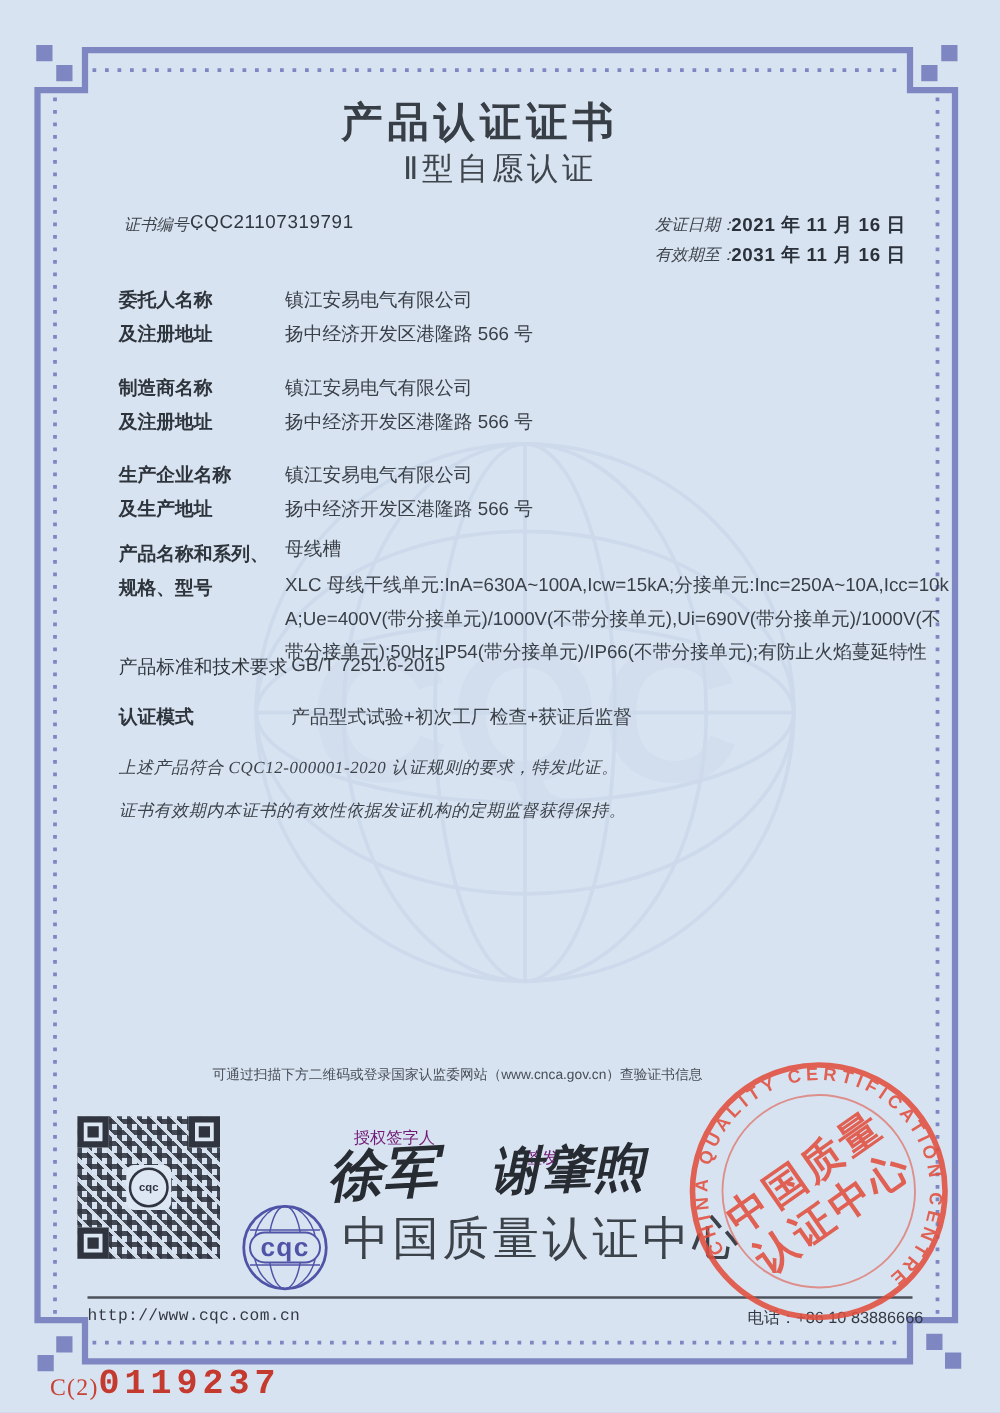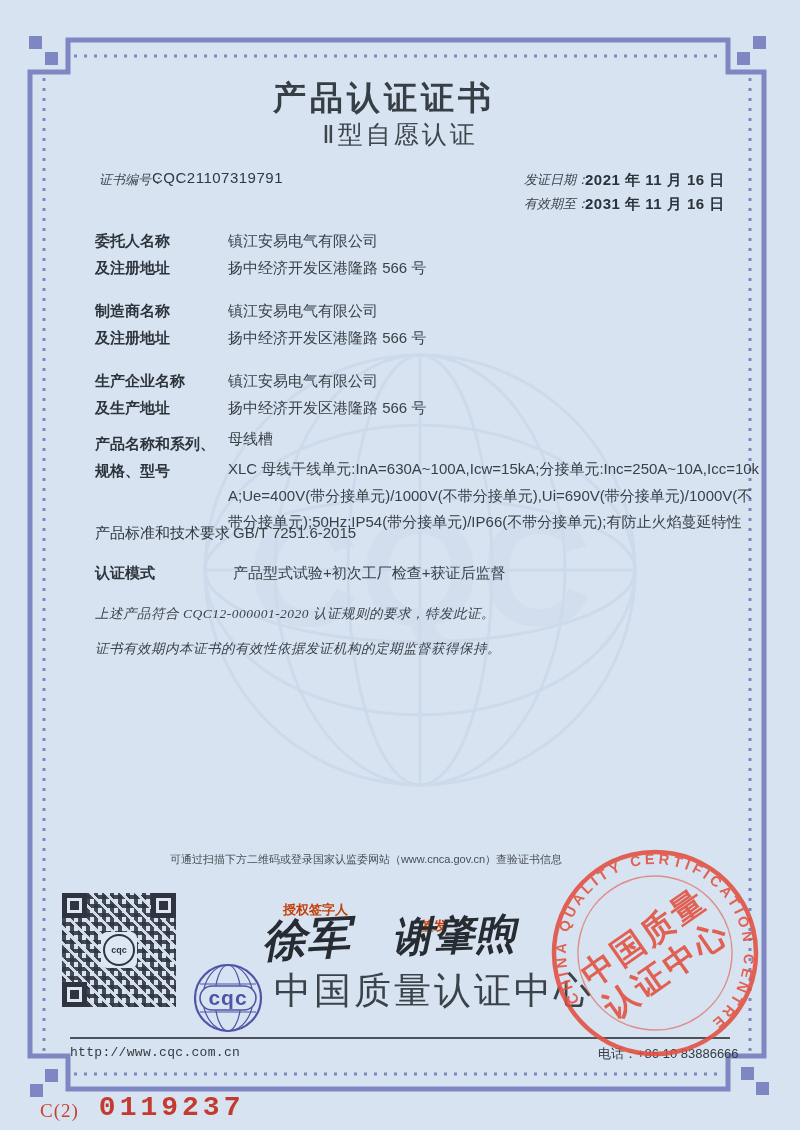--- a/index.html
+++ b/index.html
@@ -70,37 +70,37 @@
     position:absolute; left:39px; top:39px; width:36px; height:36px;
     background:#dde7f4; border-radius:6px; display:flex; align-items:center; justify-content:center;
   }
   .qr-center .ring{
     width:28px; height:28px; border:2px solid #2f343f; border-radius:50%;
     display:flex; align-items:center; justify-content:center;
     font-size:9px; font-weight:bold; color:#2f343f; font-family:var(--sans);
   }
 
   
-  .sign-label{font-size:13px; font-weight:700; color:#c2410c;}
+  .sign-label{font-size:13px; font-weight:400; color:#701a75;}
   .sl1{left:283px; top:901px;} .sl2{left:421px; top:897px;margin-top:20px;}
   .signature{
     font-family:var(--serif); font-style:italic; font-weight:bold; color:#272c33;
   }
   .sig1{left:262px; top:910px; font-size:44px; transform:rotate(-3deg);}
   .sig2{left:392px; top:908px; font-size:41px; transform:rotate(-2deg);}
 
   .org-name{left:274px; top:966px; font-size:37px; font-weight:500; letter-spacing:3px; color:#3b424a;}
 
   
   .footer-line{left:70px; top:1037px; width:660px; height:2px; background:#4d535c;}
   .footer-web{left:70px; top:1045px; font-size:13px; font-family:var(--mono); color:#333942; letter-spacing:.3px;}
   .footer-addr{left:170px; top:1045px; width:460px; text-align:center; font-size:13px; color:#333942;}
   .footer-phone{left:598px; top:1045px; font-size:13px; color:#333942;}
 
-  .serial{left:40px; top:1094px; display:flex; align-items:flex-end; gap:20px;}
+  .serial{left:40px; top:1094px; display:flex; align-items:flex-end; gap:0;}
   .serial-prefix{font-family:var(--serif); font-size:19px; color:#c74234; letter-spacing:1px;}
   .serial-number{
     font-family:var(--mono); font-size:28px; font-weight:bold;
     color:#c43a2e; letter-spacing:4px; line-height:28px;
   }
 </style>
 </head>
 <body>
 
 <div id="page">

